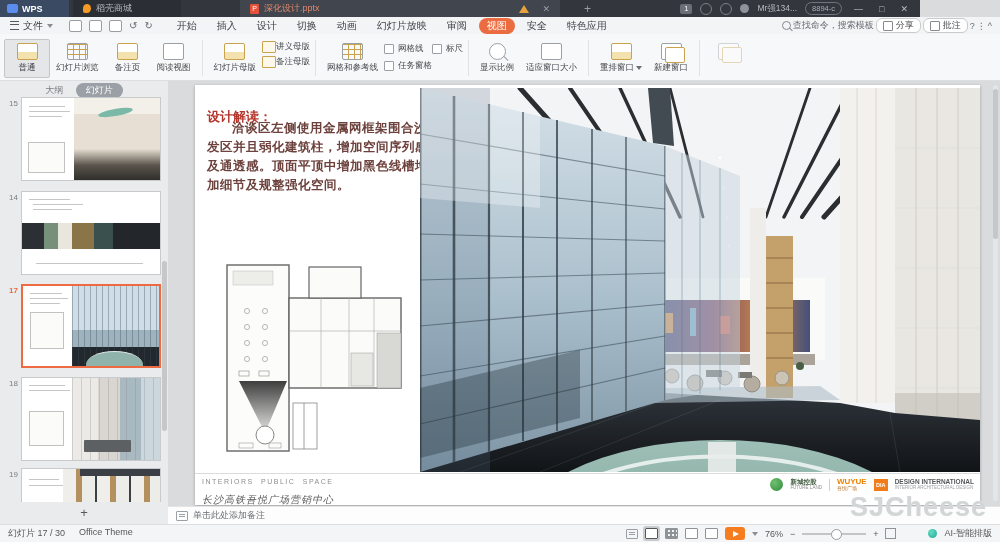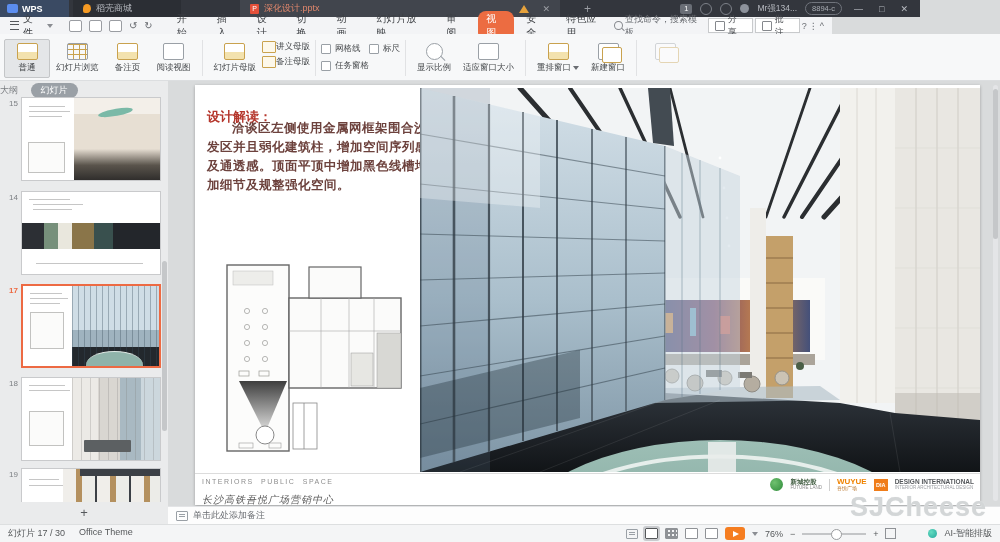--- a/index.html
+++ b/index.html
@@ -17,35 +17,35 @@
   .warn{width:0;height:0;border-left:5px solid transparent;border-right:5px solid transparent;border-bottom:8px solid #e6a23c;margin-left:auto;}
   .tclose{color:#9a9da3;font-size:9px;margin-left:8px;}
   .plus-tab{color:#9a9da3;font-size:12px;display:flex;align-items:center;padding:0 10px;margin-left:14px;}
   .tright{margin-left:auto;display:flex;align-items:center;gap:8px;padding-right:8px;color:#b7bac0;font-size:8.5px;}
   .badge1{width:12px;height:10px;background:#6a6e76;color:#fff;border-radius:2px;font-size:7.5px;text-align:center;line-height:10px;}
   .circ{width:10px;height:10px;border:1px solid #7c8088;border-radius:50%;display:inline-block;}
   .avatar{width:9px;height:9px;border-radius:50%;background:#8d929b;display:inline-block;}
   .memberpill{border:1px solid #70747c;border-radius:7px;padding:0 6px;font-size:7.5px;height:11px;line-height:11px;color:#a9adb4;}
   .winctl{color:#b7bac0;font-size:9px;padding:0 4px;}
   
-  .menubar{position:absolute;left:0;top:17px;width:832px;height:17px;background:#f3f4f6;border-bottom:1px solid #e2e3e5;display:flex;align-items:center;font-size:10px;color:#3c3f43;}
+  .menubar{position:absolute;left:0;top:17px;width:1000px;height:17px;background:#f3f4f6;border-bottom:1px solid #e2e3e5;display:flex;align-items:center;font-size:10px;color:#3c3f43;}
   .fileitem{display:flex;align-items:center;gap:4px;padding:0 8px 0 10px;}
   .hamb{width:9px;height:7px;border-top:1px solid #55585c;border-bottom:1px solid #55585c;position:relative;}
   .hamb:after{content:"";position:absolute;left:0;right:0;top:2px;height:1px;background:#55585c;}
   .tri-down{width:0;height:0;border-left:3px solid transparent;border-right:3px solid transparent;border-top:4px solid #8a8d92;display:inline-block;}
   .qicons{display:flex;align-items:center;gap:7px;padding:0 8px;color:#6a6d72;}
   .qic{width:11px;height:10px;border:1px solid #9a9da2;border-radius:2px;background:#fff;display:inline-block;}
   .uglyph{font-size:10px;color:#6a6d72;}
   .menus{display:flex;align-items:center;gap:4px;margin-left:8px;}
   .mitem{padding:1px 8px;border-radius:8px;}
   .mitem.active{background:#ec6c41;color:#fff;}
   .mright{margin-left:auto;display:flex;align-items:center;gap:2px;padding-right:8px;color:#6a6d72;font-size:9px;}
   .mag{width:7px;height:7px;border:1px solid #85888d;border-radius:50%;position:relative;display:inline-block;}
   .mag:after{content:"";position:absolute;width:4px;height:1px;background:#85888d;right:-3px;bottom:-1px;transform:rotate(45deg);}
-  .mbtn{border:1px solid #c8cacc;border-radius:0;background:#fff;padding:0 6px;height:13px;line-height:13px;display:flex;align-items:center;gap:3px;color:#4a4d51;}
+  .mbtn{border:1px solid #c8cacc;border-radius:6px;background:#fff;padding:0 6px;height:13px;line-height:13px;display:flex;align-items:center;gap:3px;color:#4a4d51;}
   .sharic{width:8px;height:8px;border:1px solid #85888d;border-radius:1px;display:inline-block;}
   
   .ribbon{position:absolute;left:0;top:34px;width:1000px;height:47px;background:#f7f8f9;border-bottom:1px solid #dcdee0;display:flex;align-items:flex-start;padding-top:5px;box-sizing:border-box;}
   .rdiv{width:1px;height:36px;background:#e1e2e4;margin:1px 5px 0 5px;}
   .rbtn{display:flex;flex-direction:column;align-items:center;gap:2px;font-size:8.5px;color:#45484b;padding:3px 5px;border:1px solid transparent;border-radius:2px;min-width:34px;}
   .rbtn.active{background:#e4e6e8;border-color:#c4c6c8;}
   .ric{width:19px;height:15px;border:1px solid #9aa0a6;border-radius:2px;background:#fff;position:relative;}
   .ric.accent{border-color:#c9a24e;background:linear-gradient(#fff 55%,#f3e2ae 55%);}
   .ric.grid{background:repeating-linear-gradient(90deg,transparent 0 5px,#c9a24e 5px 6px),repeating-linear-gradient(0deg,transparent 0 4px,#c9a24e 4px 5px);}
   .ric.zoomc{width:15px;height:15px;border-radius:50%;}
@@ -54,21 +54,21 @@
   .smallcol{display:flex;flex-direction:column;gap:3px;padding-top:2px;}
   .smallbtn{display:flex;align-items:center;font-size:8.5px;color:#45484b;}
   .sic{width:12px;height:10px;border:1px solid #c9a24e;border-radius:1px;background:#fdf8ea;}
   .rcheckcol{display:flex;flex-direction:column;gap:5px;padding-top:4px;}
   .rcheck{display:flex;align-items:center;gap:4px;font-size:8.5px;color:#45484b;}
   .cb{width:8px;height:8px;border:1px solid #9aa0a6;background:#fff;border-radius:1px;display:inline-block;}
   .carety{width:0;height:0;border-left:3px solid transparent;border-right:3px solid transparent;border-top:4px solid #6a6d72;display:inline-block;margin-left:2px;}
   .grayic{opacity:.4;}
   
   .panel{position:absolute;left:0;top:81px;width:168px;height:443px;background:#eaebec;border-right:1px solid #d3d4d6;overflow:hidden;}
-  .ptabs{position:absolute;left:0;top:2px;width:100%;font-size:9px;color:#7c7f83;}
+  .ptabs{position:absolute;left:0;top:2px;width:100%;text-align:center;font-size:9px;color:#7c7f83;}
   .ptab-pill{display:inline-block;background:#9aa0a6;color:#fff;border-radius:8px;padding:1px 10px;margin-left:10px;}
   .thumb-item{position:absolute;left:4px;display:flex;gap:3px;}
   .tnum{width:14px;text-align:right;font-size:8px;color:#7c7f83;padding-top:2px;}
   .tbox{width:138px;height:82px;background:#fff;border:1px solid #c9cacc;position:relative;overflow:hidden;}
   .thumb-item.sel .tbox{border:2px solid #ed6a43;width:136px;height:80px;}
   .thumb-item.sel .tnum{color:#ed6a43;font-weight:bold;}
   .mini{position:absolute;left:0;top:0;right:0;bottom:0;}
   .tl{position:absolute;height:1px;background:#c6c6c6;}
   .mplan{position:absolute;border:1px solid #c2c2c0;background:#fbfbfa;}
   .ph{position:absolute;top:0;bottom:0;right:0;}
@@ -228,20 +228,24 @@
       <div class="smallbtn">
           <span class="sic"></span>
           <span>讲义母版</span>
         </div>
       <div class="smallbtn">
           <span class="sic"></span>
           <span>备注母版</span>
         </div>
     </div>
     <div class="rdiv"></div>
+    <div class="rbtn">
+        <span class="ric grid"></span>
+        <span>网格和参考线</span>
+      </div>
     <div class="rcheckcol">
       <label class="rcheck">
           <span class="cb"></span>
           <span>网格线</span>
         </label>
       <label class="rcheck">
           <span class="cb"></span>
           <span>任务窗格</span>
         </label>
     </div>

